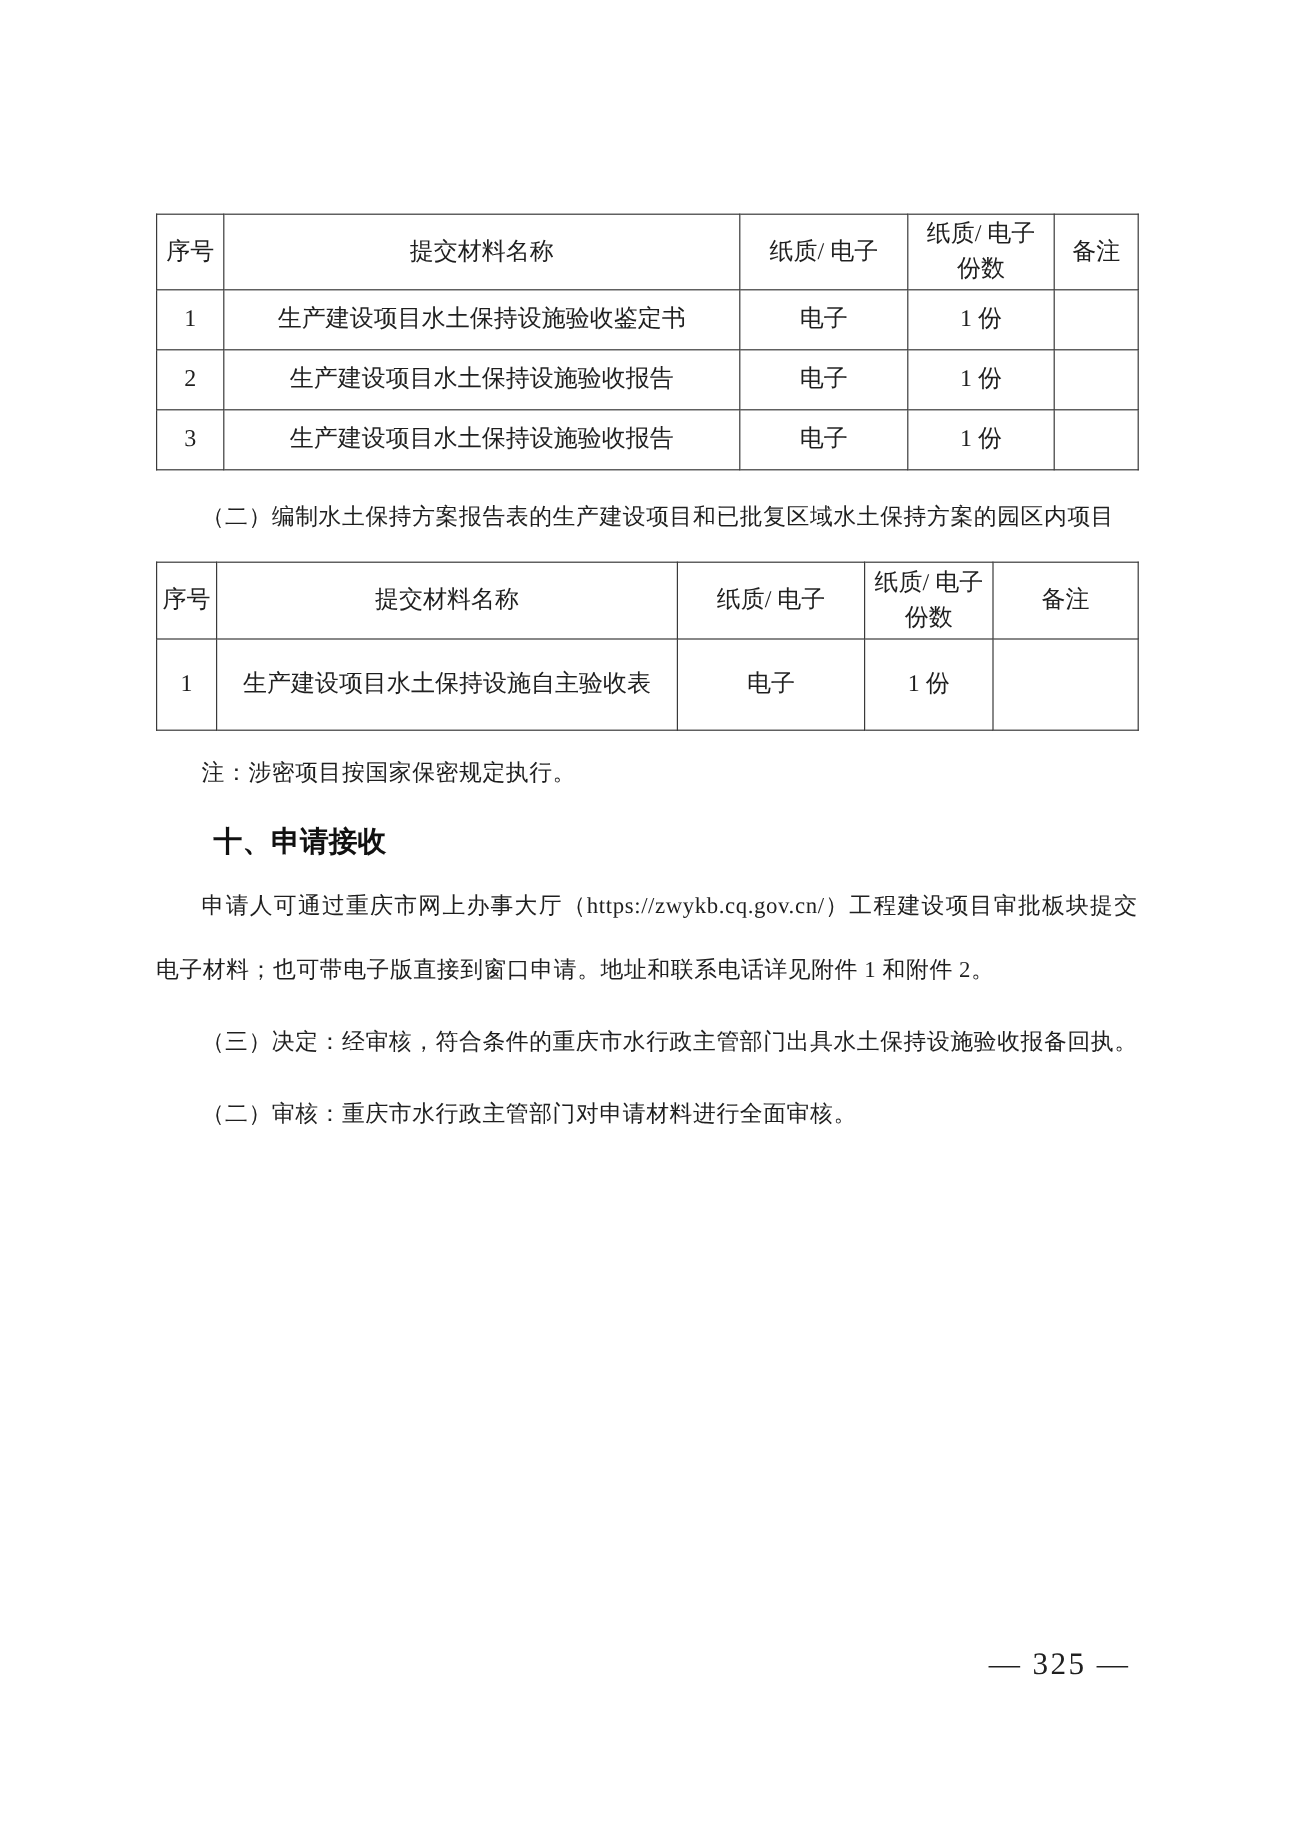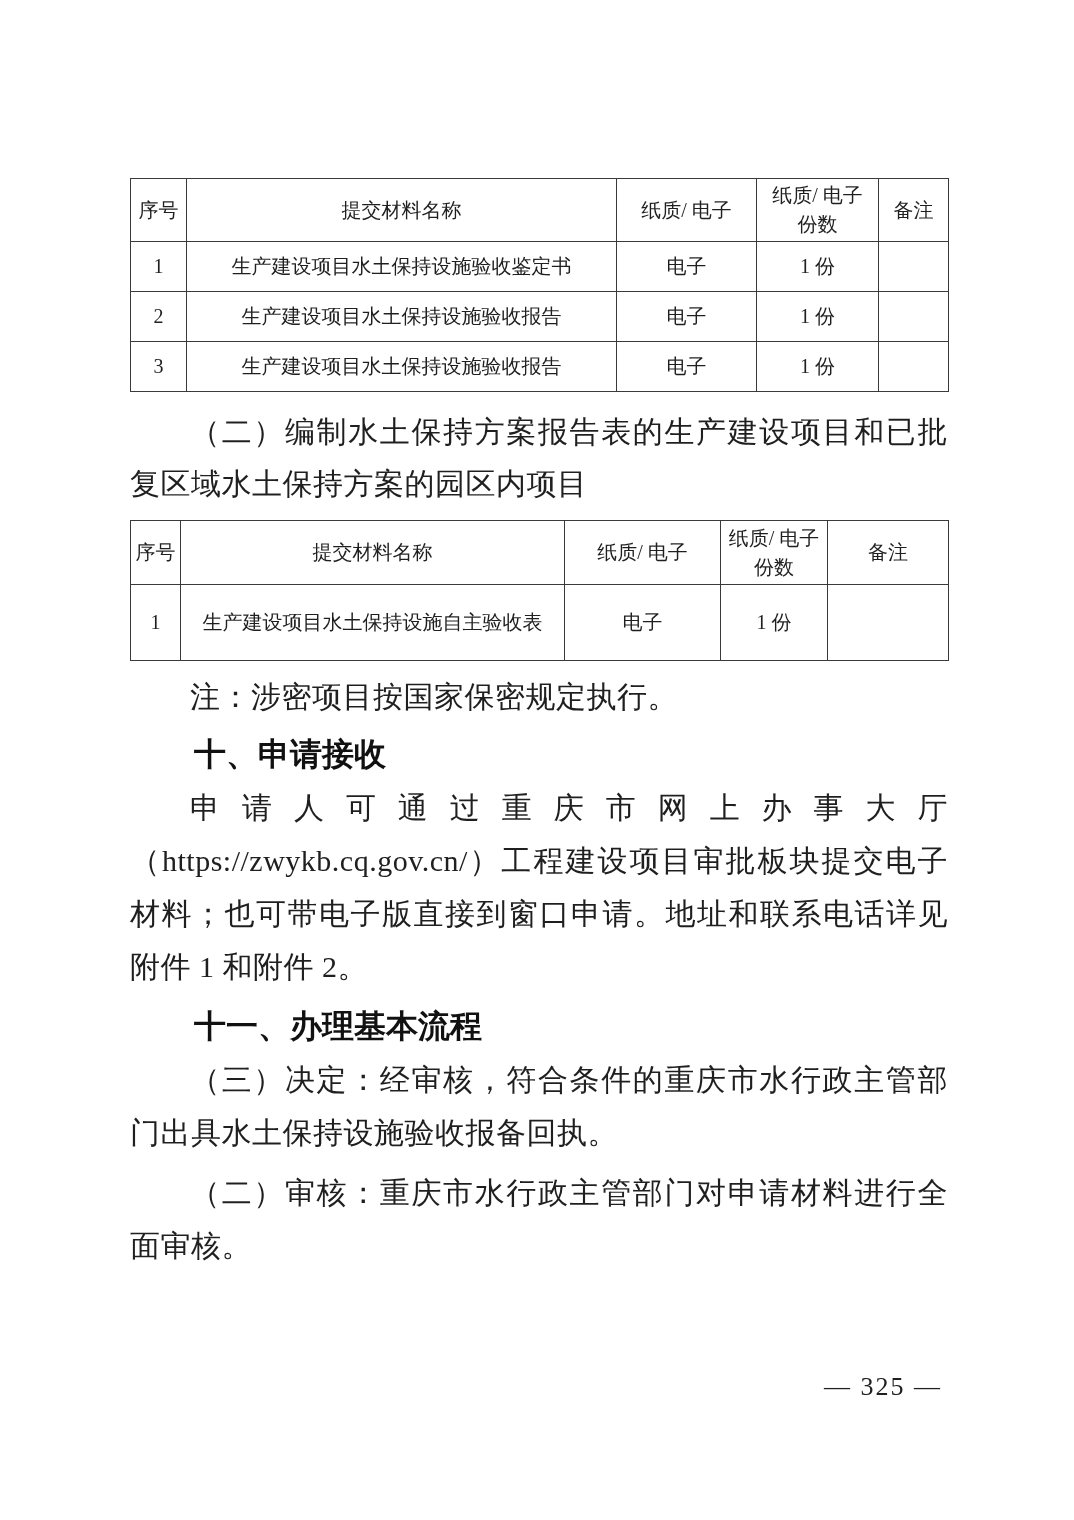--- a/index.html
+++ b/index.html
@@ -35,32 +35,32 @@
     white-space: pre-line;
     line-height: 1.45;
   }
   #table1 th { height: 58px; }
   #table1 td { height: 50px; }
   #table2 th { height: 64px; }
   #table2 td { height: 76px; }
   
   .para {
     width: 818px;
-    font-size: 30px;
+    font-size: 19px;
     line-height: 53px;
     text-align: justify;
     text-indent: 2em;
     letter-spacing: 0.5px;
   }
   .section2-title { margin-top: 14px; margin-bottom: 10px; line-height: 52px; }
   .note-line { margin-top: 16px; line-height: 40px; }
   .heading {
     font-family: "Liberation Sans", "DejaVu Sans", sans-serif;
     font-weight: 700;
-    font-size: 32px;
+    font-size: 24px;
     line-height: 40px;
     text-indent: 2em;
     color: #111;
   }
   .heading-10 { margin-top: 17px; }
   .heading-11 { margin-top: 13px; }
   .para-flow { margin-top: 7px; }
   
   .page-number {
     position: absolute;
@@ -148,19 +148,18 @@
         <td></td>
       </tr>
     </tbody>
   </table>
 
   <p class="para note-line">注：涉密项目按国家保密规定执行。</p>
 
   <h3 class="heading heading-10">十、申请接收</h3>
   <p class="para para-flow">申请人可通过重庆市网上办事大厅（https://zwykb.cq.gov.cn/）工程建设项目审批板块提交电子材料；也可带电子版直接到窗口申请。地址和联系电话详见附件 1 和附件 2。</p>
 
-  <h3 class="heading heading-11">十一、办理基本流程</h3>
   <p class="para para-flow">（三）决定：经审核，符合条件的重庆市水行政主管部门出具水土保持设施验收报备回执。</p>
   <p class="para para-flow">（二）审核：重庆市水行政主管部门对申请材料进行全面审核。</p>
 
   <div class="page-number">— 325 —</div>
 
 </div>
 
 </body></html>

